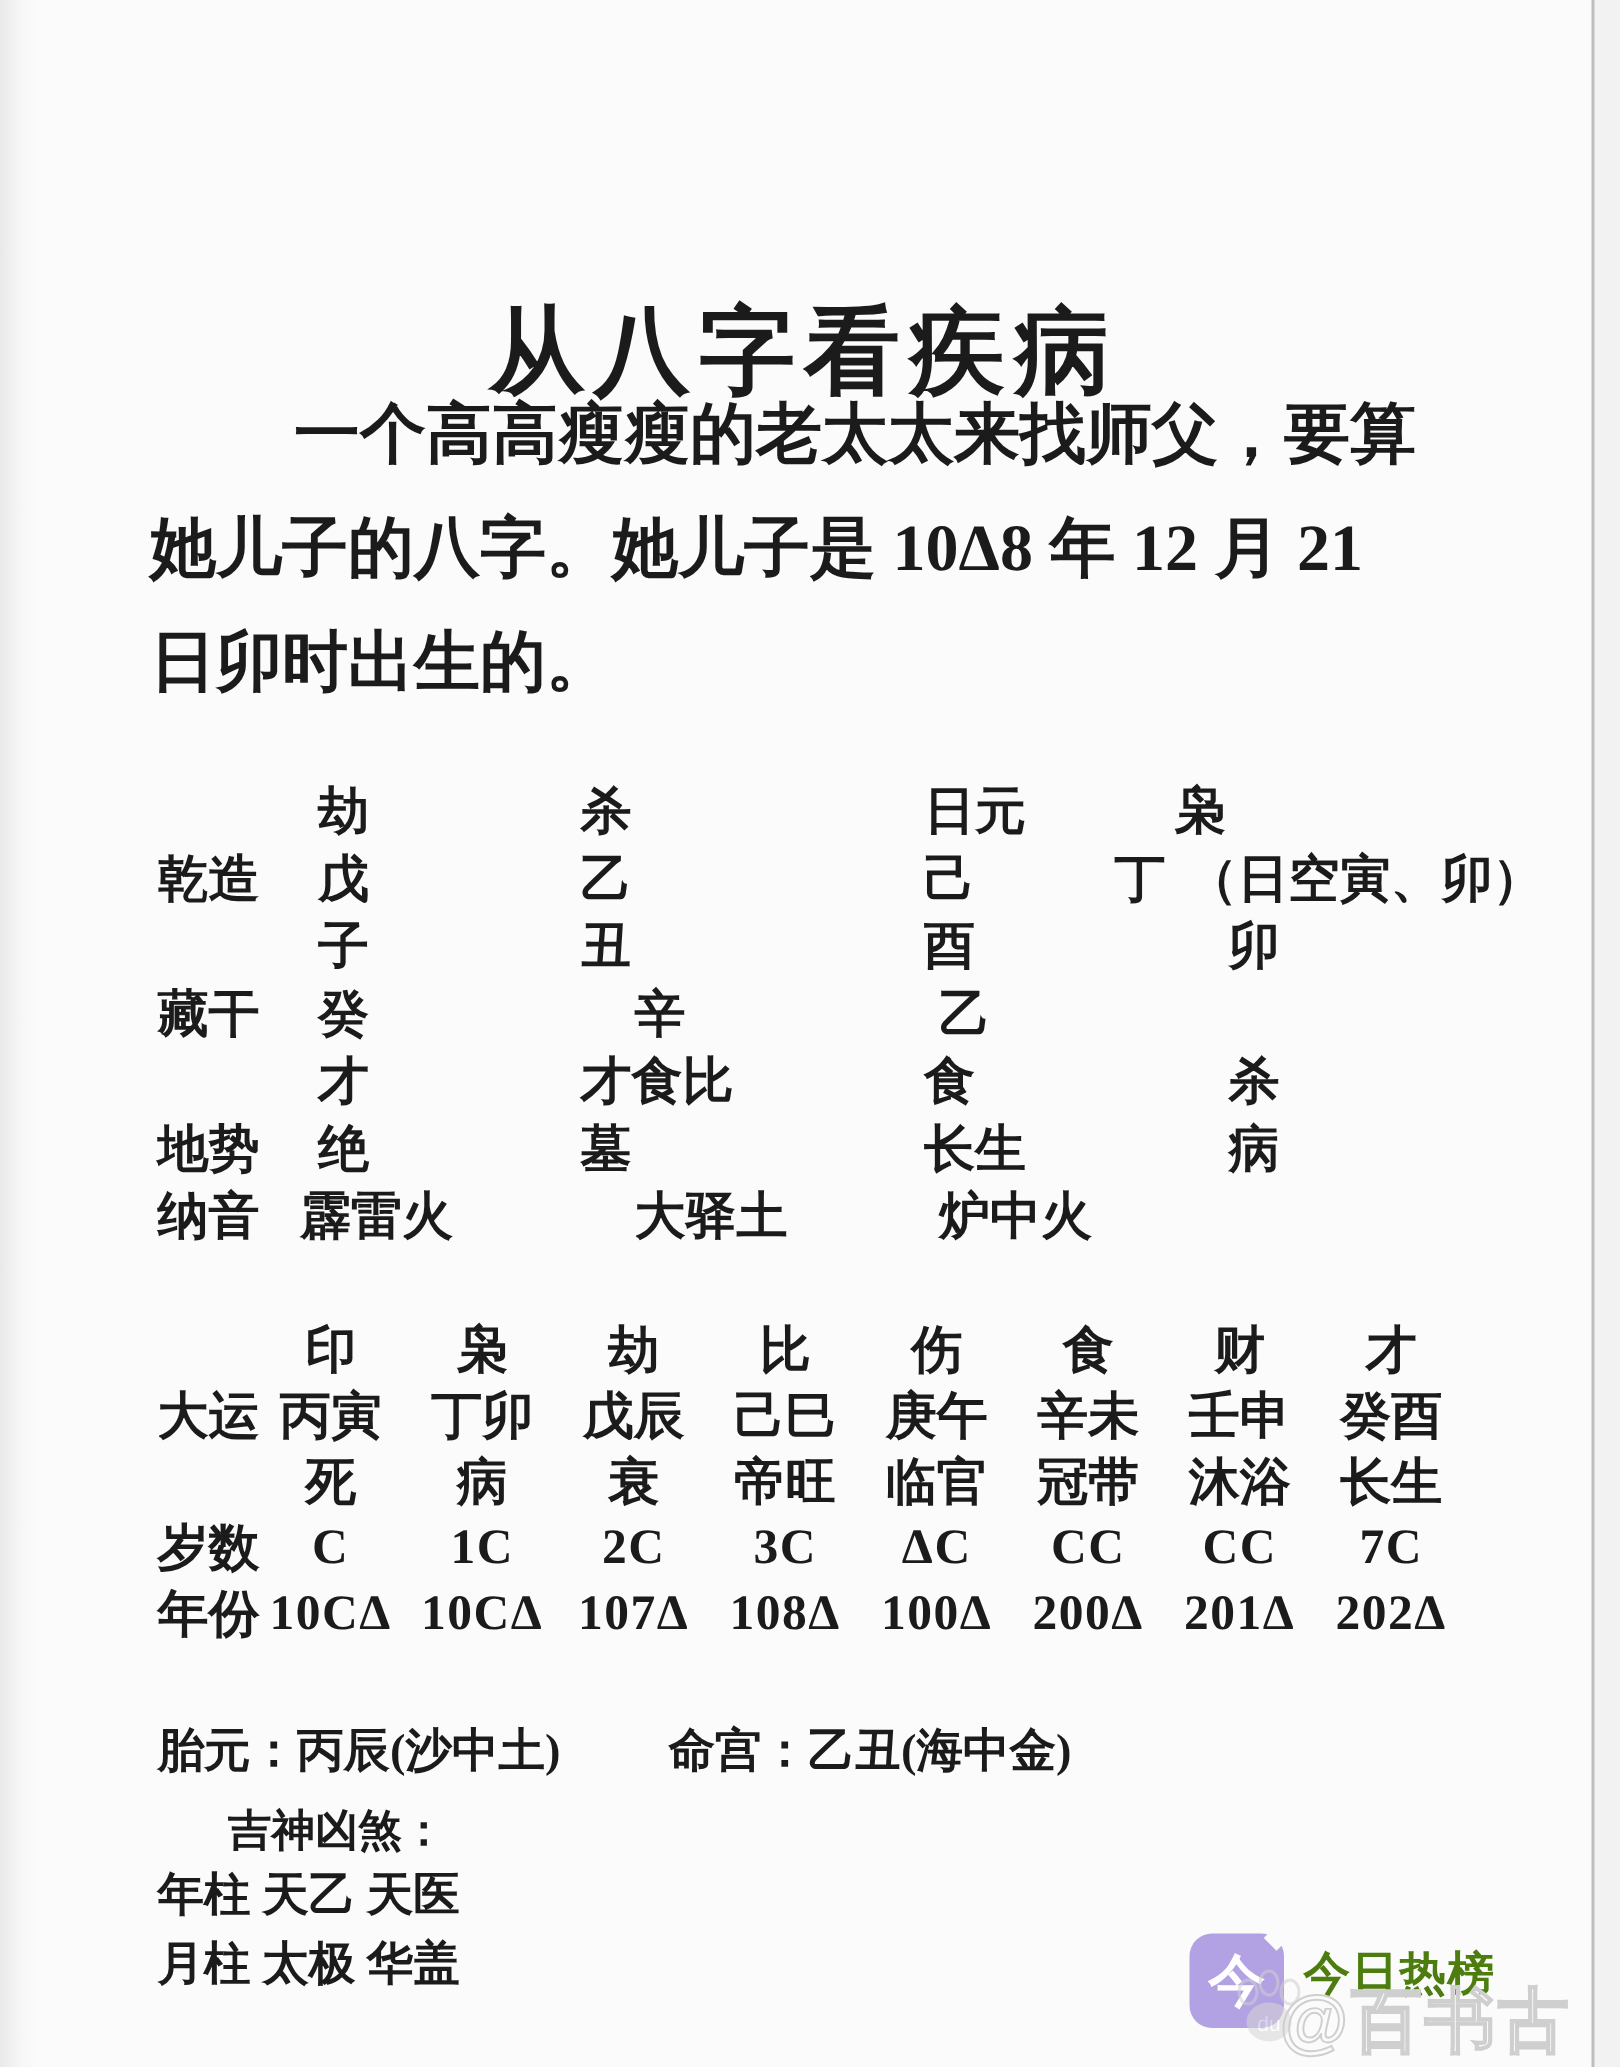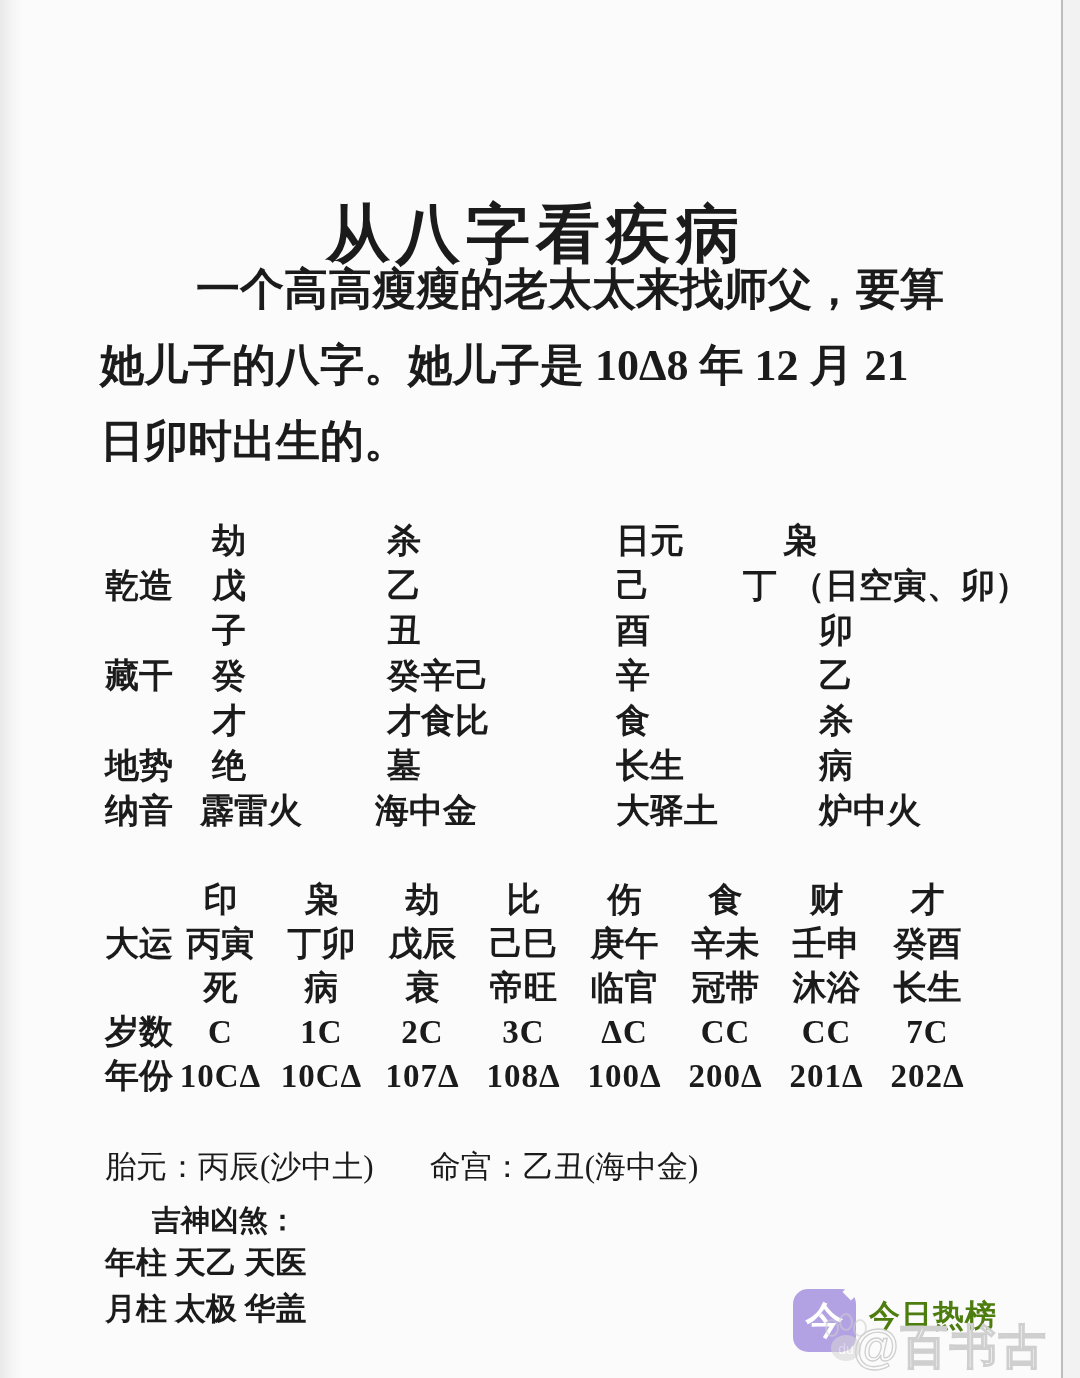--- a/index.html
+++ b/index.html
@@ -38,21 +38,21 @@
   .bz-note{margin-left:14px;}
 
   
   .dayun{top:878px;left:0;width:1064px;font-size:34px;font-weight:700;}
   .dy-row{display:flex;margin-left:105px;height:44px;align-items:center;white-space:nowrap;}
   .dy-label{width:65px;}
   .dy-cell{width:101px;text-align:center;}
   .dy-num{font-size:33px;letter-spacing:1px;}
 
   
-  .taiyuan{top:1146px;left:105px;font-size:31px;font-weight:400;display:flex;gap:56px;white-space:nowrap;}
+  .taiyuan{top:1146px;left:105px;font-size:31px;font-weight:700;display:flex;gap:72px;white-space:nowrap;}
   .jishen{top:1201px;left:105px;font-size:29px;font-weight:700;margin-left:47px;}
   .pillars-notes{top:1240px;left:105px;font-size:31px;font-weight:700;line-height:46px;white-space:nowrap;}
 
   
   .wm-icon{left:793px;top:1289px;width:63px;height:63px;border-radius:15px;
     display:flex;align-items:center;justify-content:center;
     font-family:"Liberation Sans","DejaVu Sans",sans-serif;
     font-size:38px;font-weight:700;color:#ffffff;}
   .wm-notch{left:845px;top:1286px;width:12px;height:12px;background:#fbfbfb;transform:rotate(45deg);}
   .wm-appname{left:869px;top:1295px;font-size:31px;font-weight:700;color:#4d7c0f;
@@ -98,42 +98,40 @@
   <div class="bz-row">
     <span class="bz-label"></span>
     <span class="bz-c1">子</span>
     <span class="bz-c2">丑</span>
     <span class="bz-c3">酉</span>
     <span class="bz-c4">卯</span>
   </div>
   <div class="bz-row">
     <span class="bz-label">藏干</span>
     <span class="bz-c1">癸</span>
-    <span class="bz-c2">癸辛己</span>
     <span class="bz-c3">辛</span>
     <span class="bz-c4">乙</span>
   </div>
   <div class="bz-row">
     <span class="bz-label"></span>
     <span class="bz-c1">才</span>
     <span class="bz-c2">才食比</span>
     <span class="bz-c3">食</span>
     <span class="bz-c4">杀</span>
   </div>
   <div class="bz-row">
     <span class="bz-label">地势</span>
     <span class="bz-c1">绝</span>
     <span class="bz-c2">墓</span>
     <span class="bz-c3">长生</span>
     <span class="bz-c4">病</span>
   </div>
   <div class="bz-row">
     <span class="bz-label">纳音</span>
     <span class="bz-c1 flush">霹雷火</span>
-    <span class="bz-c2 flush">海中金</span>
     <span class="bz-c3">大驿土</span>
     <span class="bz-c4">炉中火</span>
   </div>
 </section>
 
 <section class="abs dayun">
   <div class="dy-row">
     <span class="dy-label"></span>
     <span class="dy-cell">印</span>
     <span class="dy-cell">枭</span>

